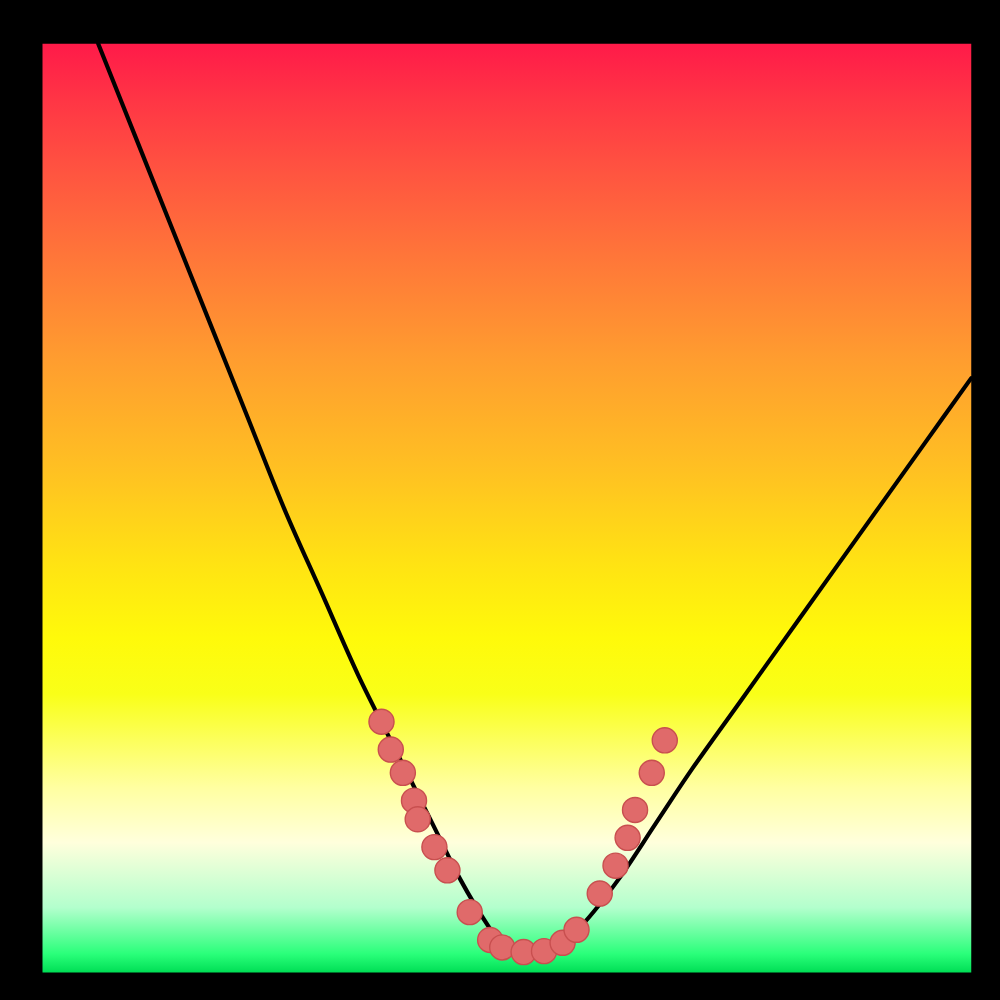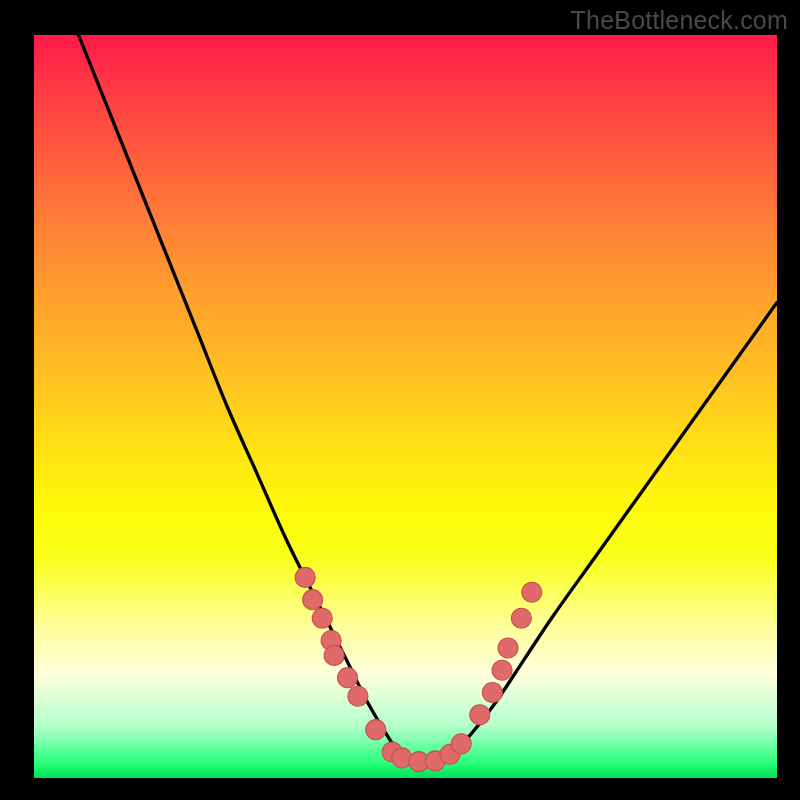--- a/index.html
+++ b/index.html
@@ -86,14 +86,13 @@
           <circle cx="57.5" cy="95.4" r="1.35" fill="#e06a6a" stroke="#c84f4f" stroke-width="0.15"></circle>
           <circle cx="60" cy="91.5" r="1.35" fill="#e06a6a" stroke="#c84f4f" stroke-width="0.15"></circle>
           <circle cx="61.7" cy="88.5" r="1.35" fill="#e06a6a" stroke="#c84f4f" stroke-width="0.15"></circle>
           <circle cx="63" cy="85.5" r="1.35" fill="#e06a6a" stroke="#c84f4f" stroke-width="0.15"></circle>
           <circle cx="63.8" cy="82.5" r="1.35" fill="#e06a6a" stroke="#c84f4f" stroke-width="0.15"></circle>
           <circle cx="65.6" cy="78.5" r="1.35" fill="#e06a6a" stroke="#c84f4f" stroke-width="0.15"></circle>
           <circle cx="67" cy="75" r="1.35" fill="#e06a6a" stroke="#c84f4f" stroke-width="0.15"></circle>
         </g>
     </svg>
   </div>
-  <div class="watermark">TheBottleneck.com</div>
 </div>
 
 </body></html>

